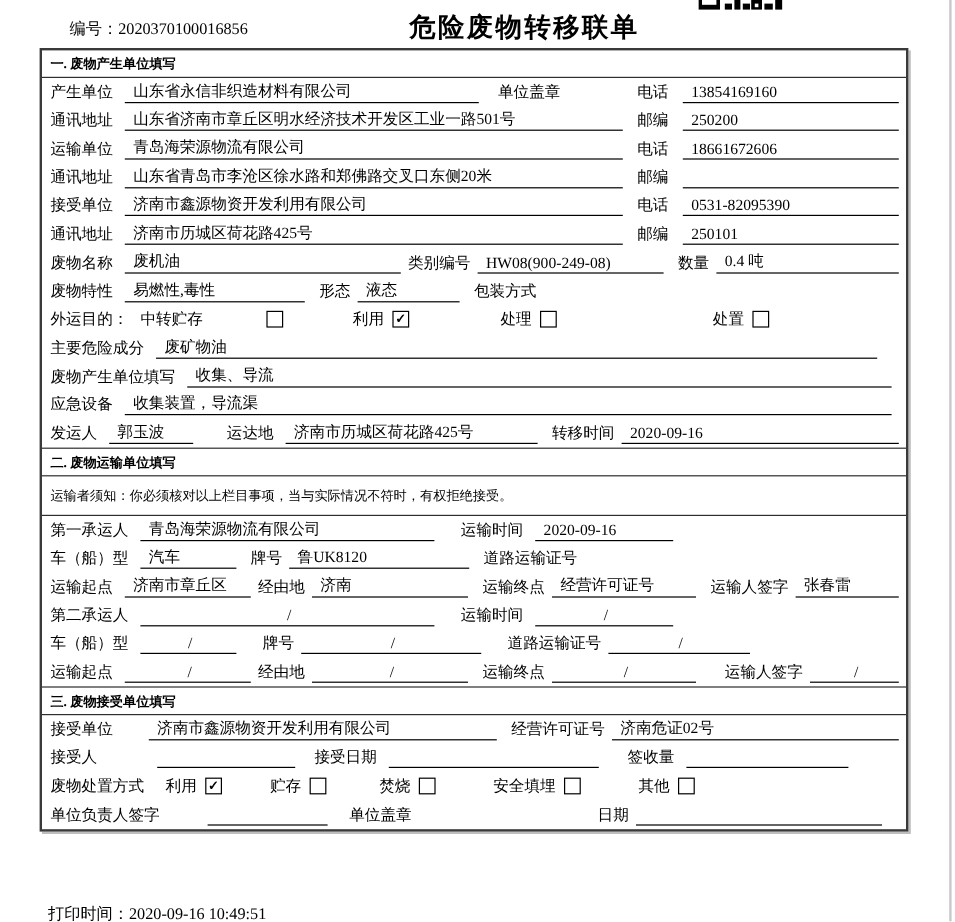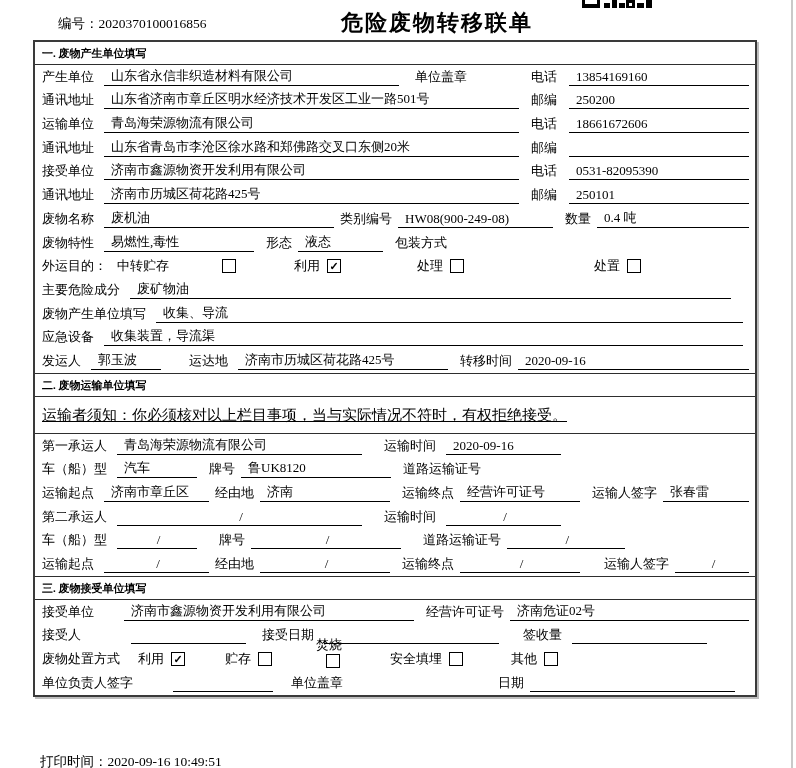--- a/index.html
+++ b/index.html
@@ -12,21 +12,21 @@
   .page-edge{position:absolute;top:0;right:3px;width:2px;height:768px;background:#c9c9c9;}
   .qr{position:absolute;left:582px;top:0;width:70px;height:9px;}
   .doc-header{position:absolute;left:33px;top:8px;width:724px;height:30px;}
   .serial{position:absolute;left:25px;top:7px;font-size:13.5px;white-space:nowrap;}
   .title{position:absolute;left:0;right:0;top:0;text-align:center;font-size:22px;font-weight:bold;
          letter-spacing:2px;transform:translateX(42px);}
   .form{position:absolute;left:33px;top:40px;width:724px;border:2px solid #3a3a3a;
         box-shadow:2px 2px 0 rgba(110,110,110,.45);background:#fff;box-sizing:border-box;}
   .sec-hd{font-weight:bold;font-size:11px;padding:4px 7px 3px;border-bottom:1.5px solid #2e2e2e;}
   .sec-hd.mid{border-top:1.5px solid #2e2e2e;}
-  .notice{padding:9px 7px 8px;border-bottom:1.2px solid #2e2e2e;font-size:15px;text-decoration:underline;}
+  .notice{padding:9px 7px 8px;border-bottom:1.2px solid #2e2e2e;font-size:11px;}
   .row{display:flex;align-items:flex-end;height:23.7px;padding:0 6px 3px 7px;box-sizing:border-box;}
   .lbl{flex:none;white-space:nowrap;margin-right:10px;}
   .lbl.tight{margin-right:6px;}
   .u{border-bottom:1px solid #000;padding:0 4px 0 7px;white-space:nowrap;overflow:hidden;
      display:inline-block;box-sizing:border-box;min-height:17px;}
   .fill{flex:1;}
   .ctr{text-align:center;}
   .sp{flex:1;}
   .mr6{margin-right:6px;} .mr12{margin-right:12px;} .mr18{margin-right:18px;}
   .w70{width:70px;} .w80{width:80px;} .w85{width:85px;} .w100{width:100px;} .w105{width:105px;}
@@ -264,21 +264,21 @@
     <div class="row">
       <span class="lbl" style="margin-right:18px;">废物处置方式</span>
       <span class="opt" style="margin-right:40px;">
           <span>利用</span>
           <span class="cb">✓</span>
         </span>
       <span class="opt" style="margin-right:44px;">
           <span>贮存</span>
           <span class="cb"></span>
         </span>
-      <span class="opt" style="margin-right:48px;flex-direction:column;">
+      <span class="opt" style="margin-right:48px;">
           <span>焚烧</span>
           <span class="cb"></span>
         </span>
       <span class="opt" style="margin-right:48px;justify-content:flex-end;">
           <span>安全填埋</span>
           <span class="cb"></span>
         </span>
       <span class="opt">
           <span>其他</span>
           <span class="cb"></span>

